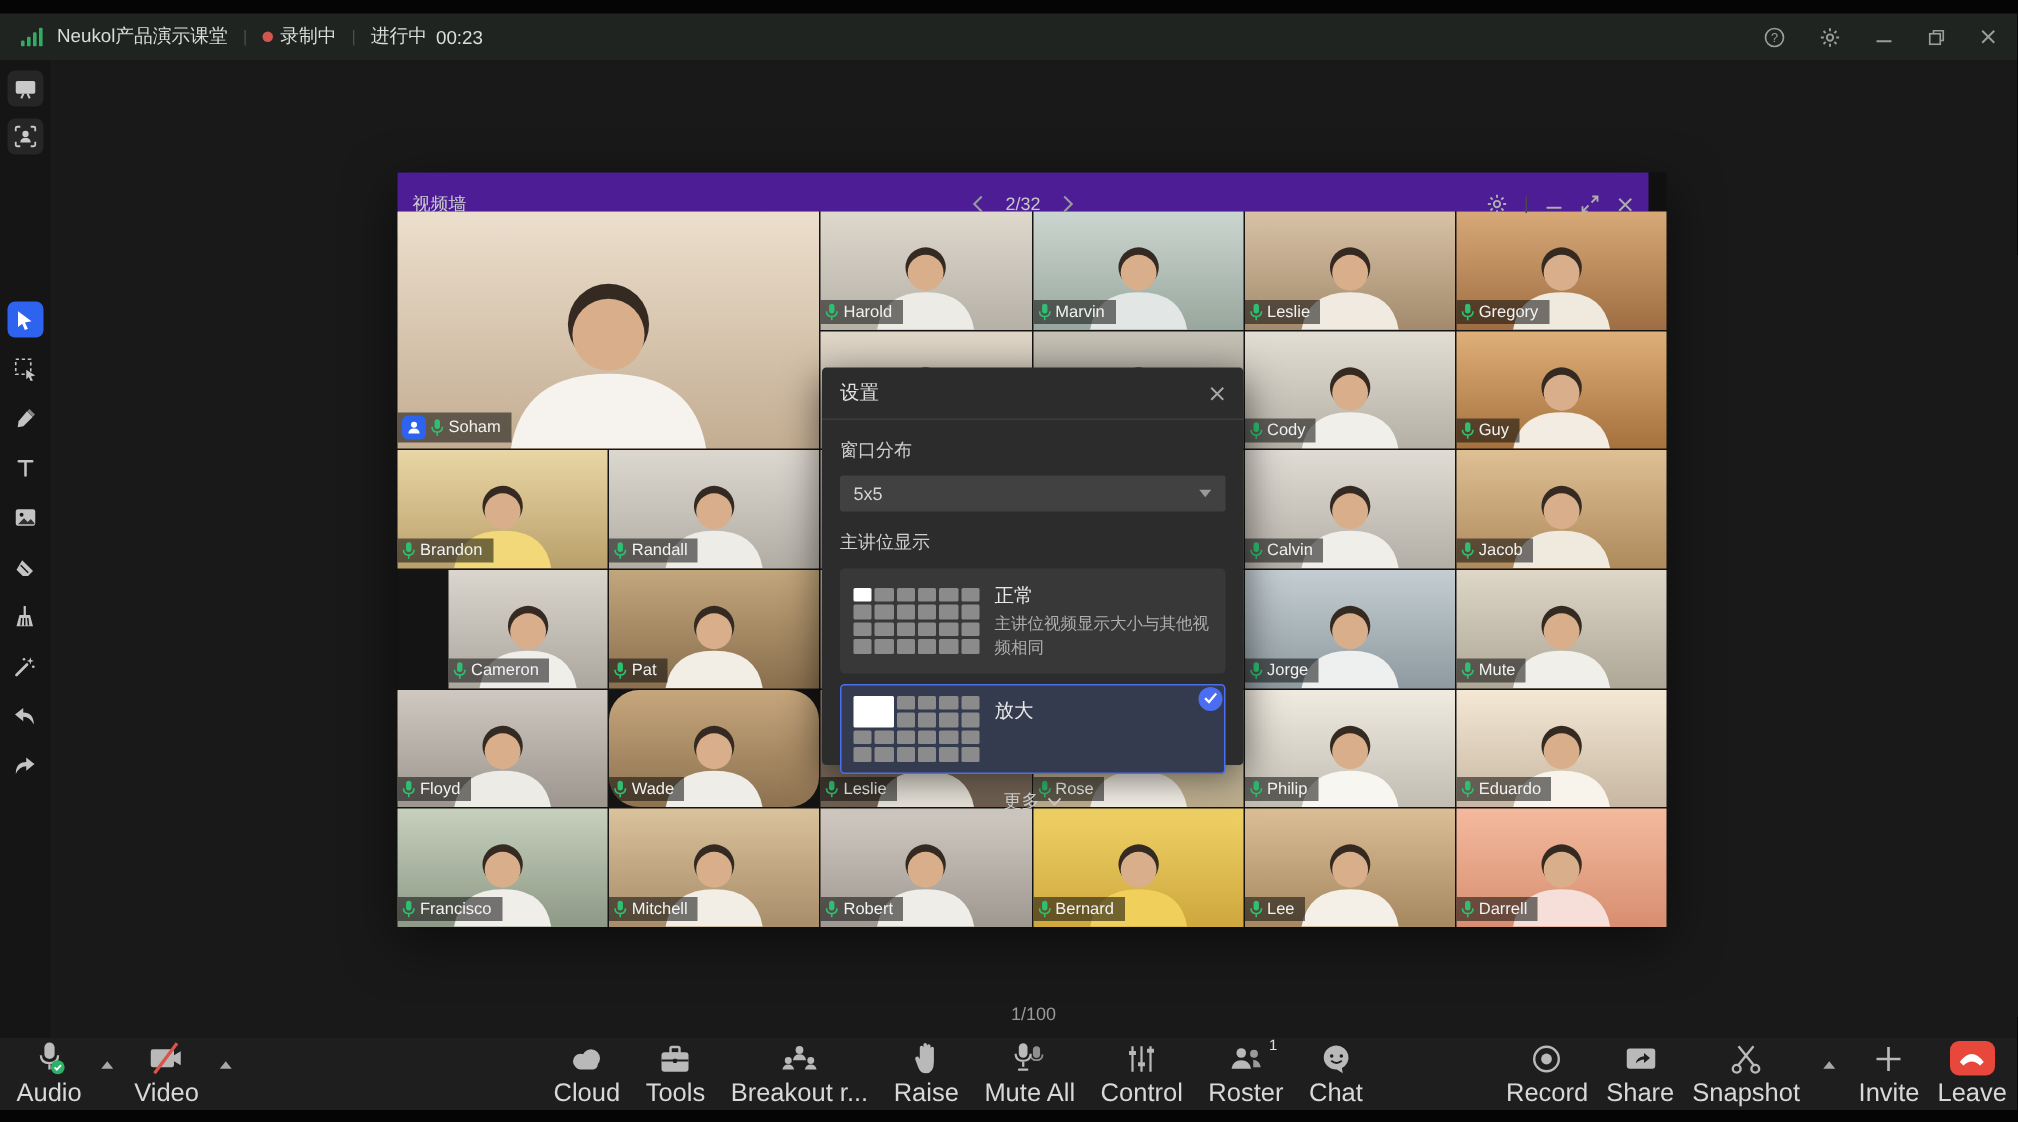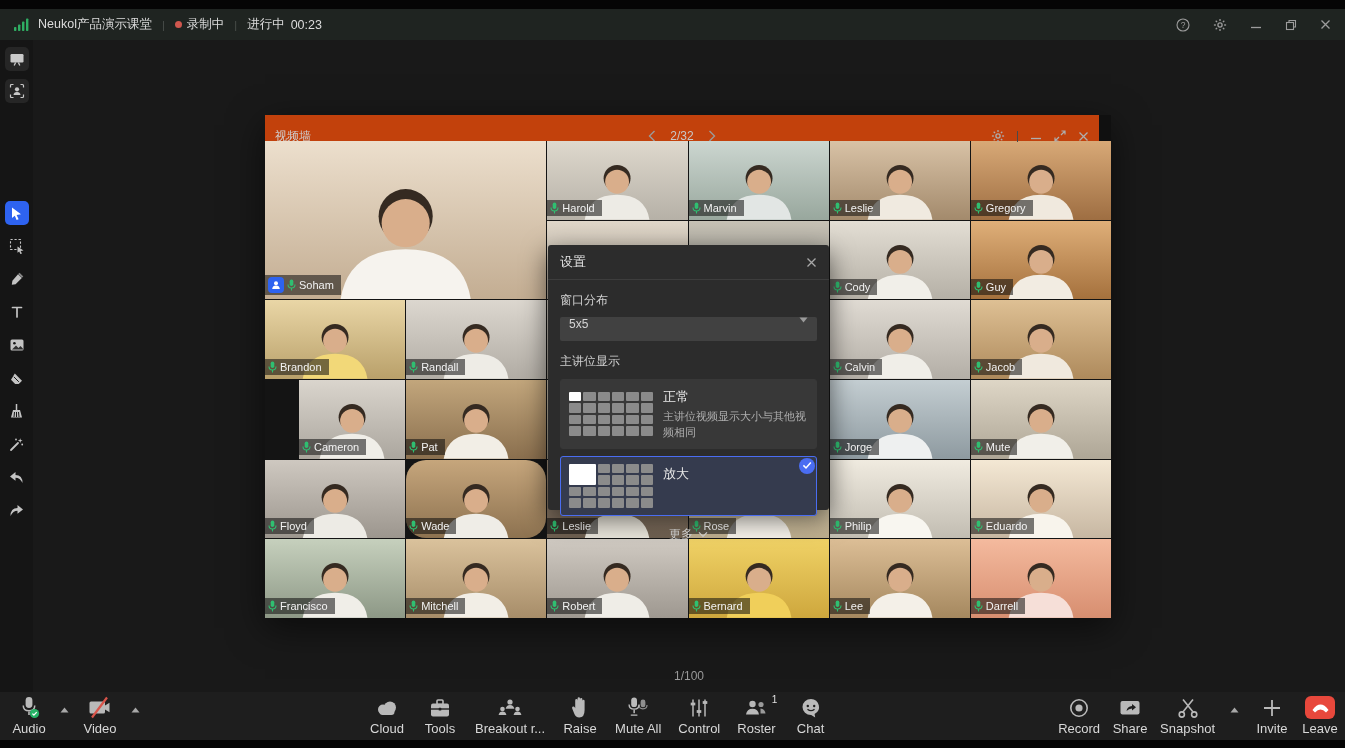--- a/index.html
+++ b/index.html
@@ -27,21 +27,21 @@
           color:#c3c3c3; cursor:pointer; }
   .tool.selected { background:#2e63f0; color:#fff; }
 
   
   .canvas { position:absolute; left:33px; top:40px; right:0; bottom:56px; background:#191919; }
   .page-indicator { position:absolute; left:0; right:0; bottom:9px; text-align:center; font-size:12px; color:#9a9a9a; }
 
   
   .videowall { position:absolute; left:232px; top:75px; width:846px; height:503px; background:#101010;
                box-shadow:0 10px 34px rgba(0,0,0,.55); }
-  .vw-header { position:absolute; top:0; left:0; right:12px; height:42px; background:#c2410c;
+  .vw-header { position:absolute; top:0; left:0; right:12px; height:42px; background:#4c1d95;
                display:flex; align-items:center; padding:0 10px; font-size:12px; color:#cfcfcf; }
   .vw-title { flex:none; }
   .vw-nav { position:absolute; left:0; right:0; display:flex; justify-content:center; align-items:center; gap:14px; color:#c8c8c8; }
   .vw-nav .arrow { color:#9a9a9a; display:flex; cursor:pointer; }
   .vw-controls { margin-left:auto; display:flex; align-items:center; gap:12px; color:#aeaeae; z-index:2; }
   .vw-controls .wc { display:flex; align-items:center; cursor:pointer; }
   .vdiv { width:1px; height:11px; background:#4a4a4a; }
   .vw-grid { position:absolute; top:26px; left:0; right:0; bottom:0; display:grid;
              grid-template-columns:repeat(6,1fr); grid-template-rows:repeat(6,1fr); gap:1px; background:#141414; }
   .tile { position:relative; overflow:hidden; cursor:pointer; }
@@ -52,21 +52,21 @@
                 align-items:center; justify-content:center; flex:none; }
 
   
   .dialog { position:absolute; left:283px; top:130px; width:281px; height:265px; background:#2c2c2c;
             border-radius:3px; box-shadow:0 8px 26px rgba(0,0,0,.6); z-index:20; font-size:12px; }
   .dlg-head { display:flex; justify-content:space-between; align-items:center; padding:8px 12px; font-size:13px; color:#e2e2e2; }
   .dlg-close { color:#a8a8a8; cursor:pointer; display:flex; }
   .dlg-sep { height:1px; background:#3d3d3d; }
   .dlg-label { padding:12px 12px 0; font-size:12px; color:#cfcfcf; }
   .dlg-select { margin:8px 12px 0; height:24px; background:#414141; border-radius:2px; display:flex;
-                justify-content:space-between; padding:0 9px; color:#d5d5d5; cursor:pointer; }
+                align-items:center; justify-content:space-between; padding:0 9px; color:#d5d5d5; cursor:pointer; }
   .options { margin:9px 12px 0; display:flex; flex-direction:column; gap:7px; }
   .opt { position:relative; background:#383838; border:1px solid #383838; border-radius:3px;
          padding:7px 8px; display:flex; gap:10px; cursor:pointer; }
   .opt.selected { background:#353b4e; border-color:#4a6df2; }
   .thumb { width:84px; height:44px; display:grid; grid-template-columns:repeat(6,1fr);
            grid-template-rows:repeat(4,1fr); gap:2px; flex:none; align-self:center; }
   .thumb .c { background:#8b8b8b; border-radius:1px; }
   .thumb .c.white { background:#fff; }
   .opt-text { min-width:0; }
   .opt-title { font-size:13px; color:#e8e8e8; margin:1px 0 3px; }
@@ -78,21 +78,21 @@
 
   
   .toolbar { position:absolute; left:0; right:0; bottom:8px; height:48px; background:#1e1e1e; }
   .tb-group { position:absolute; top:0; height:100%; display:flex; align-items:center; }
   .tb-left { left:6px; }
   .tb-center { left:364px; gap:7px; }
   .tb-right { right:2px; gap:2px; }
   .tb-item { display:flex; flex-direction:column; align-items:center; justify-content:center;
              min-width:46px; padding:2px 5px; cursor:pointer; }
   .tb-item .ic { height:23px; display:flex; align-items:flex-end; justify-content:center; position:relative; color:#b9b9b9; }
-  .tb-item .lbl { font-size:13px; color:#d8d8d8; margin-top:2px; white-space:nowrap; }
+  .tb-item .lbl { font-size:17px; color:#d8d8d8; margin-top:2px; white-space:nowrap; }
   .tb-item .badge { position:absolute; top:-2px; right:-8px; font-size:10px; color:#e0e0e0; }
   .tb-item.accent .ic { width:30px; height:23px; background:#e8483c; border-radius:6px; align-items:center; }
   .tb-caret { display:flex; margin:0 8px 13px; cursor:pointer; }
 </style>
 </head>
 <body>
 
 <div class="app">
 
   <div class="titlebar">

